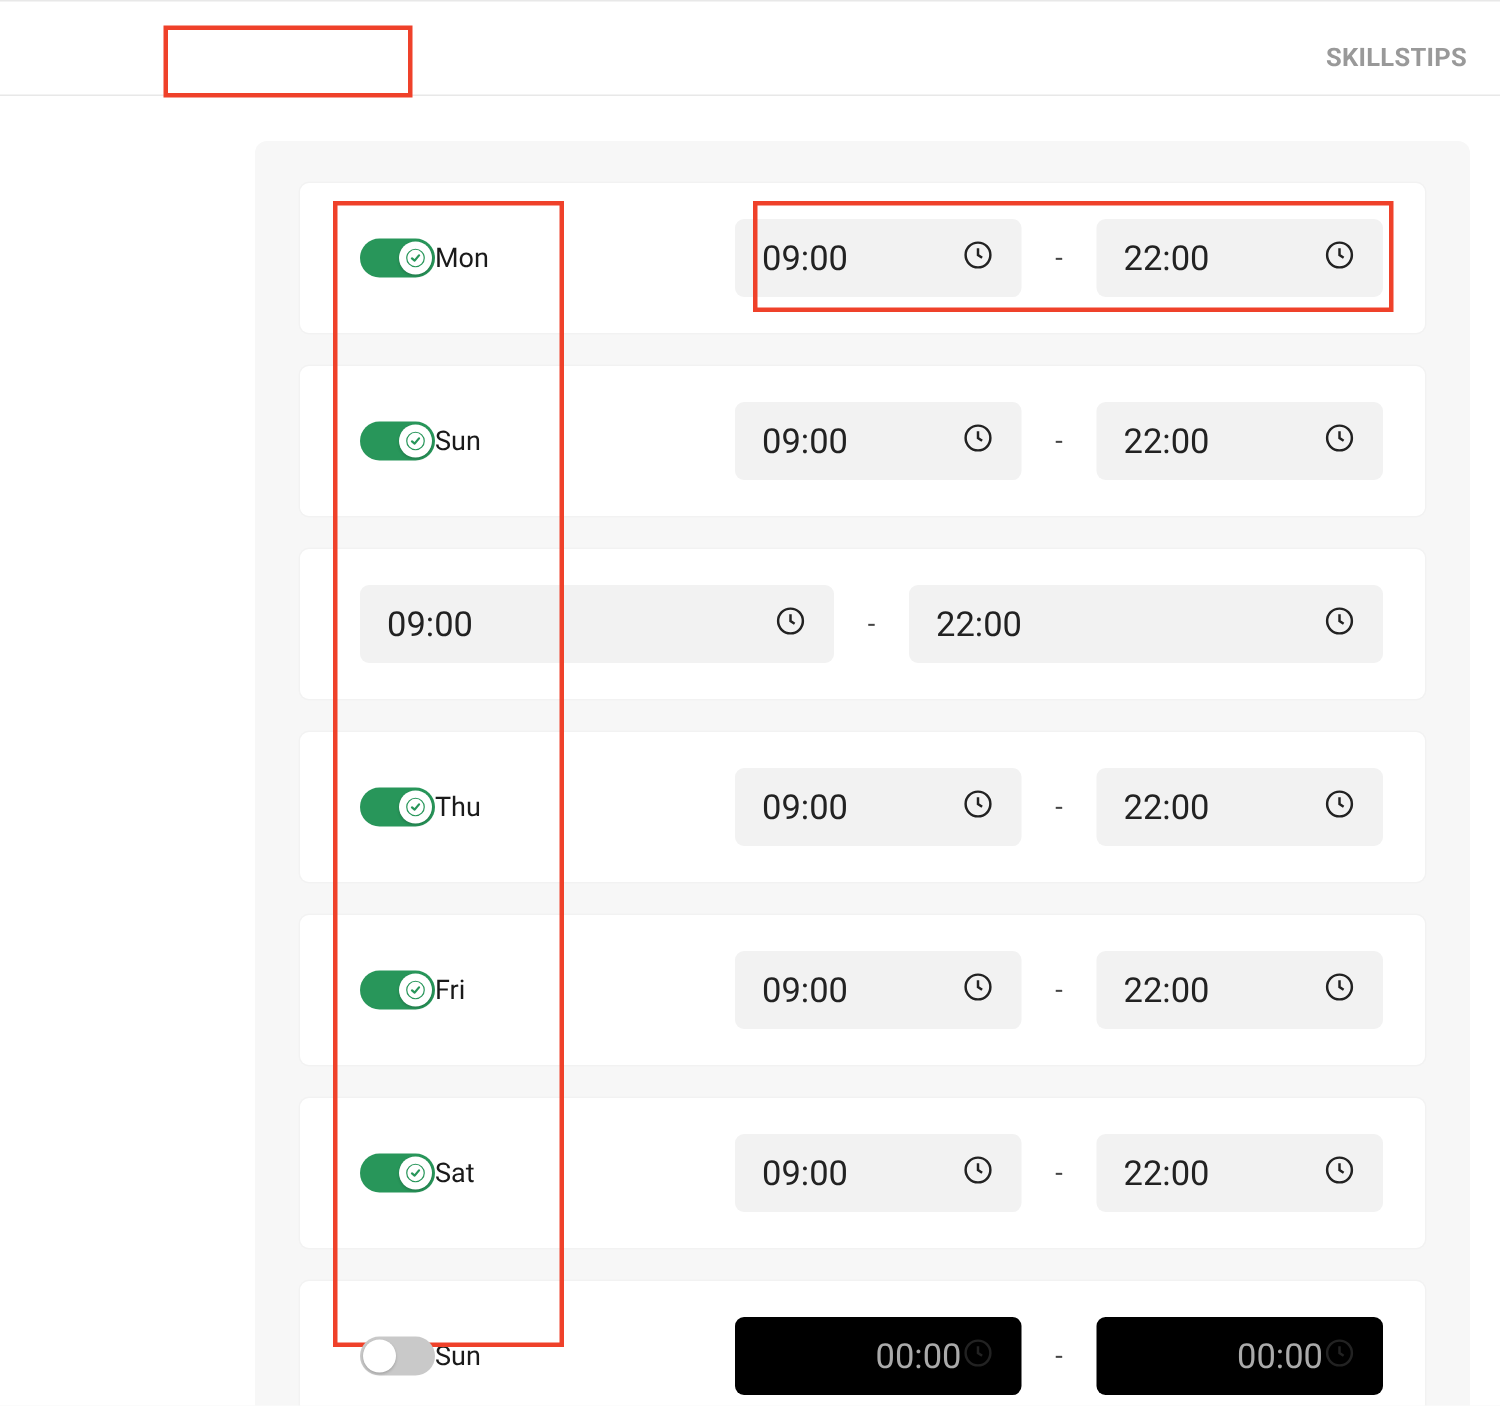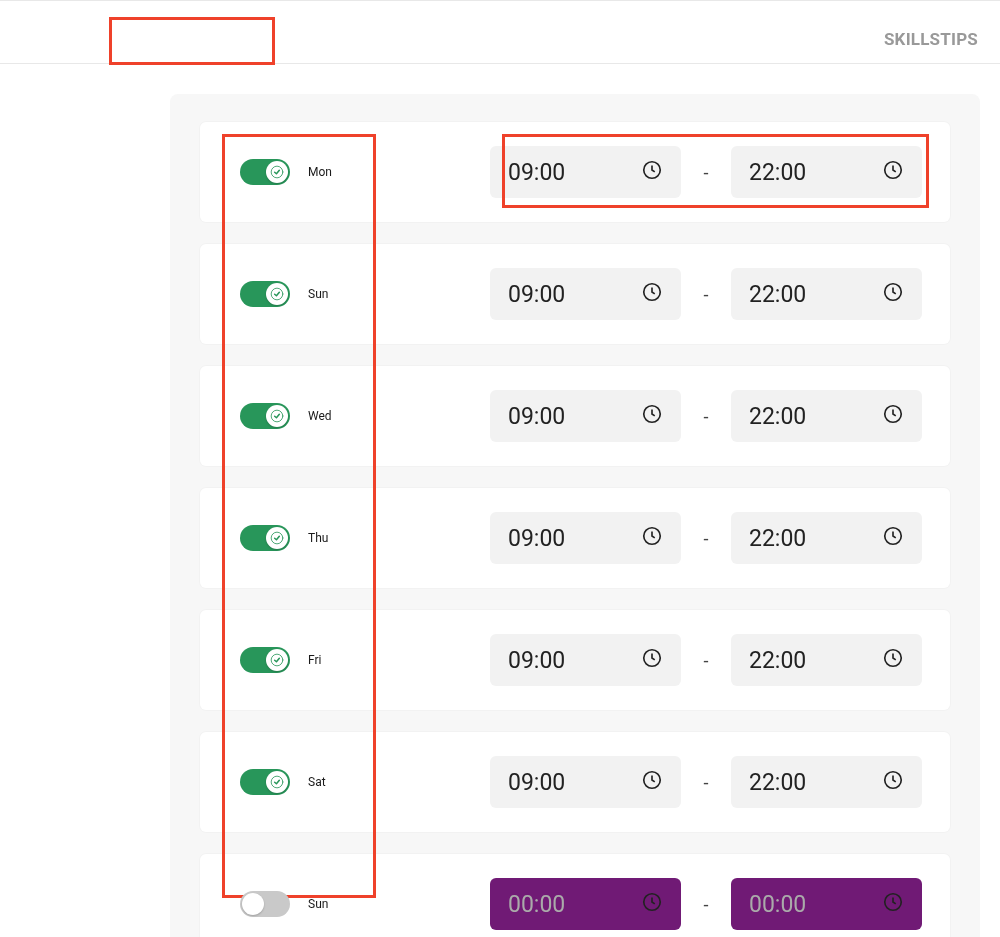--- a/index.html
+++ b/index.html
@@ -107,22 +107,21 @@
       align-items: center;
       justify-content: center;
       box-shadow: 0 1px 2px rgba(0,0,0,0.2);
     }
     .toggle.on .knob { right: 2px; }
     .toggle.off .knob { left: 2px; }
 
     .knob svg { width: 14px; height: 14px; }
 
     .day-label {
-      margin-left: 18px;
-      font-size: 12px;
+      font-size: 18px;
       color: #1a1a1a;
     }
 
     .times {
       display: flex;
       align-items: center;
       gap: 16px;
       flex: 1;
     }
     .time-sep {
@@ -136,21 +135,22 @@
       background: #f2f2f2;
       border-radius: 6px;
       height: 52px;
       display: flex;
       align-items: center;
       justify-content: space-between;
       padding: 0 18px;
       cursor: pointer;
     }
     .time-input.disabled {
-      background: #701a75;
+      background: #000000;
+      justify-content: flex-end;
     }
     .time-value {
       font-size: 23px;
       color: #222;
     }
     .time-input.disabled .time-value {
       color: #aaa;
     }
     .clock-icon svg {
       width: 22px;
@@ -228,31 +228,20 @@
           <div class="time-input">
             <span class="time-value">22:00</span>
             <span class="clock-icon"><svg viewBox="0 0 24 24">
                 <circle cx="12" cy="12" r="9"></circle>
                 <path d="M12 7 L12 12 L15 14"></path>
               </svg></span>
           </div>
         </div>
       </div>
       <div class="row">
-        <div class="day-block">
-          <div class="toggle on">
-            <div class="knob">
-              <svg viewBox="0 0 24 24" fill="none" stroke="#28965a" stroke-width="2.6" stroke-linecap="round" stroke-linejoin="round">
-                <circle cx="12" cy="12" r="10" stroke="#28965a" stroke-width="1.4"></circle>
-                <path d="M8 12.5 L11 15 L16 9"></path>
-              </svg>
-            </div>
-          </div>
-          <span class="day-label">Wed</span>
-        </div>
         <div class="times">
           <div class="time-input">
             <span class="time-value">09:00</span>
             <span class="clock-icon"><svg viewBox="0 0 24 24">
                 <circle cx="12" cy="12" r="9"></circle>
                 <path d="M12 7 L12 12 L15 14"></path>
               </svg></span>
           </div>
           <span class="time-sep">-</span>
           <div class="time-input">

